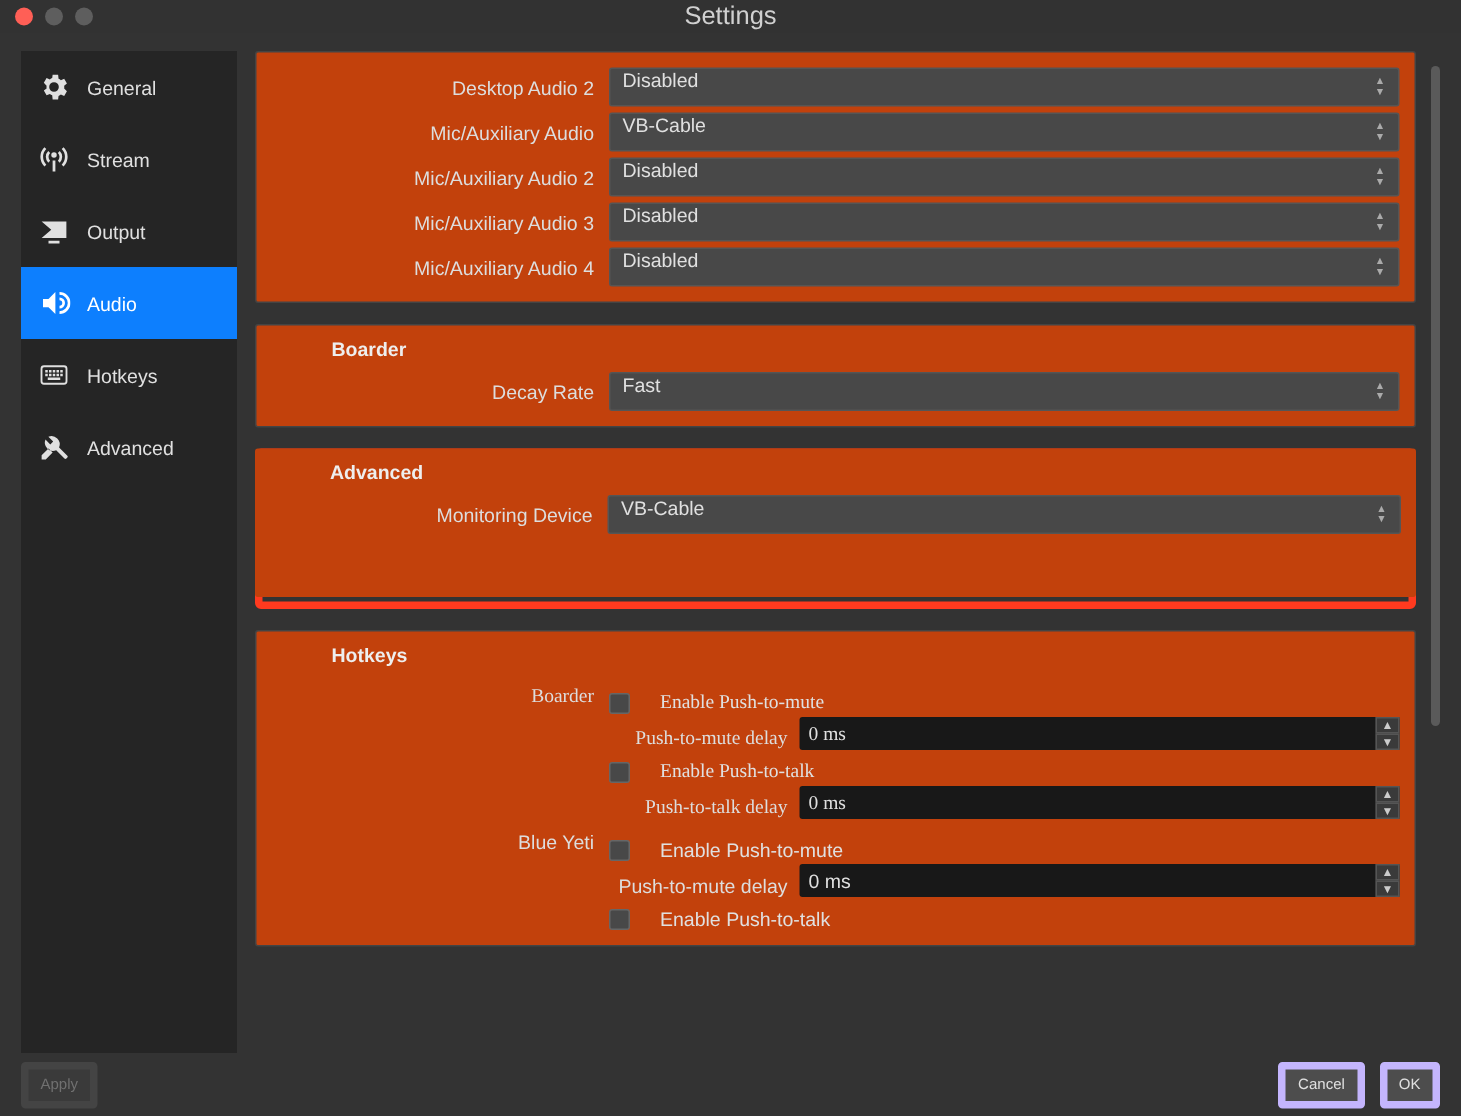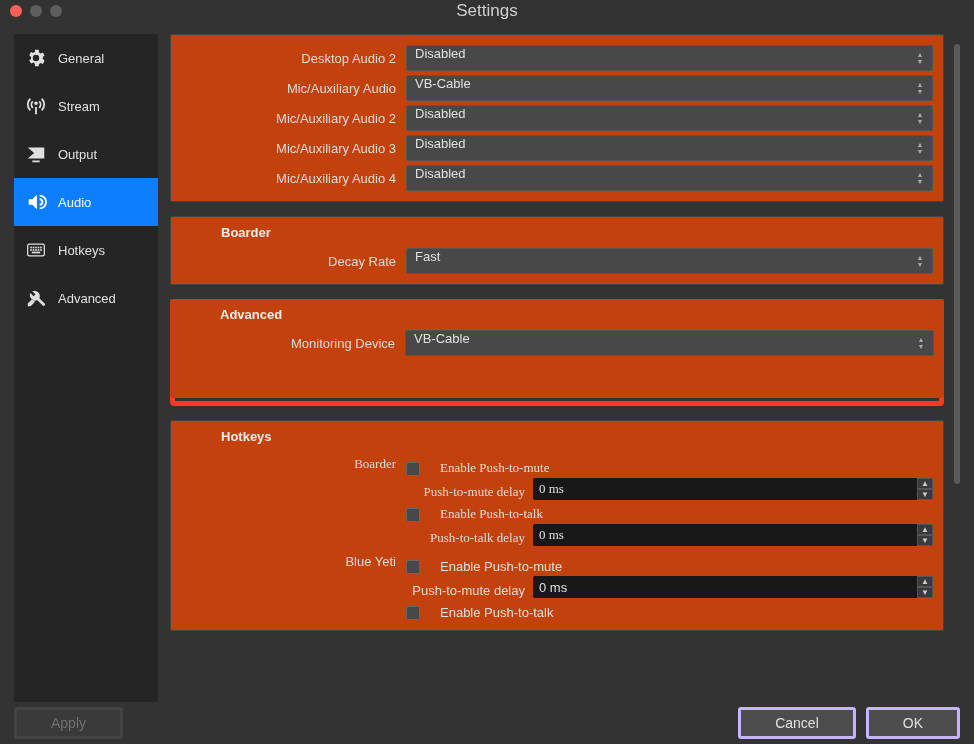--- a/index.html
+++ b/index.html
@@ -244,26 +244,26 @@
       bottom: 0;
       left: 0;
       right: 0;
       height: 42px;
       display: flex;
       align-items: center;
       padding: 0 14px;
     }
     .btn {
       background: #4d4d4d;
-      border: 3px solid #c4b5fd;
+      border: 5px solid #c4b5fd;
       color: #e0e0e0;
-      padding: 5px 34px;
+      padding: 5px 8px;
       border-radius: 3px;
       cursor: pointer;
-      font-size: 14px;
+      font-size: 10px;
     }
     .btn.disabled {
       color: #707070;
       background: #3a3a3a;
       border-color: #444;
     }
     .footer-right {
       margin-left: auto;
       display: flex;
       gap: 10px;

